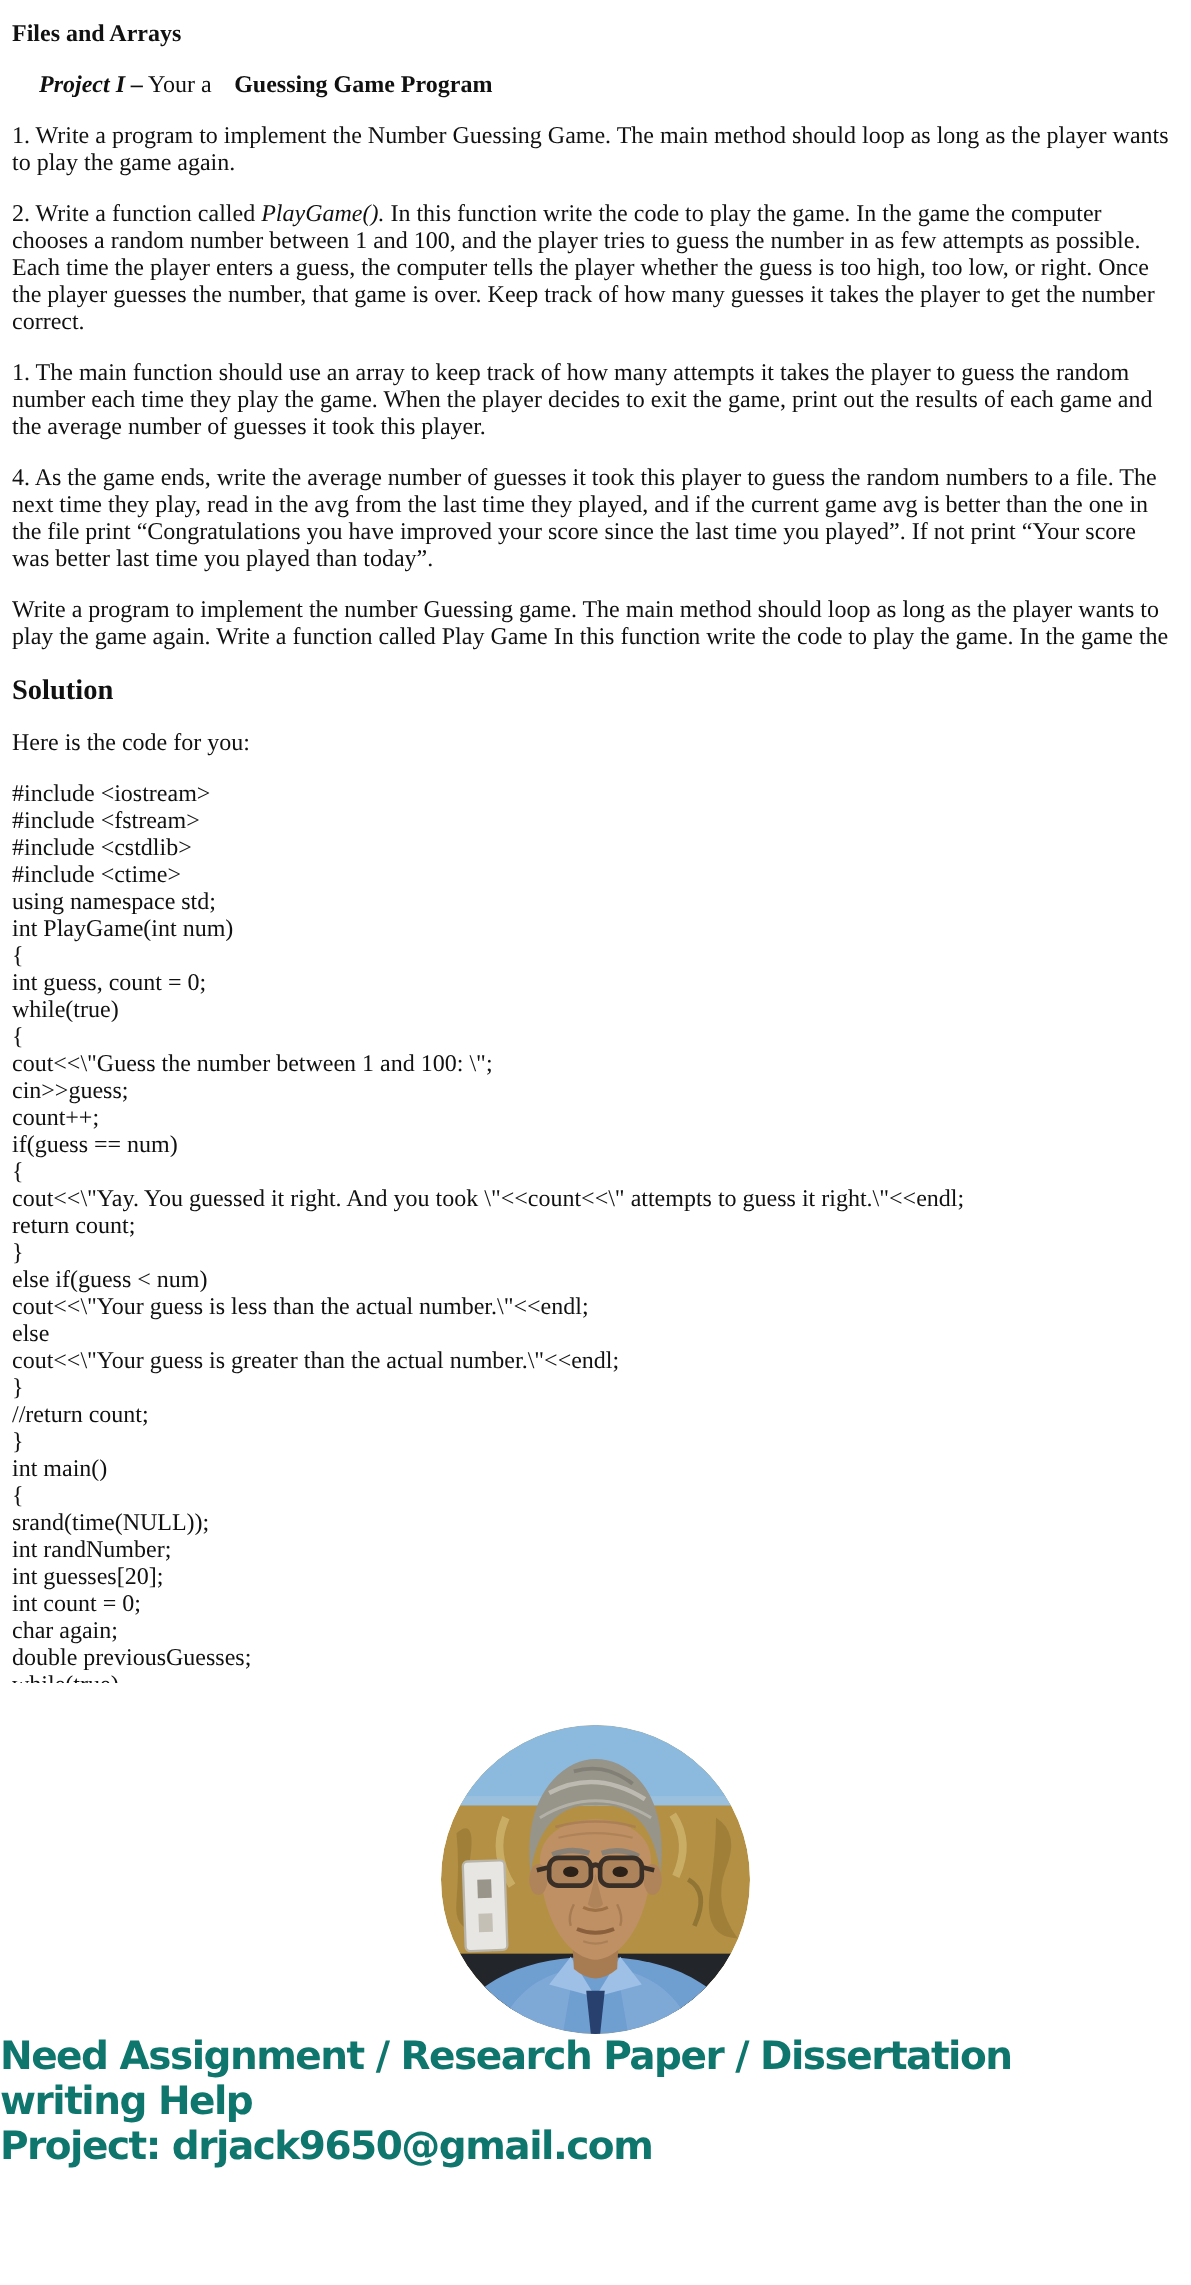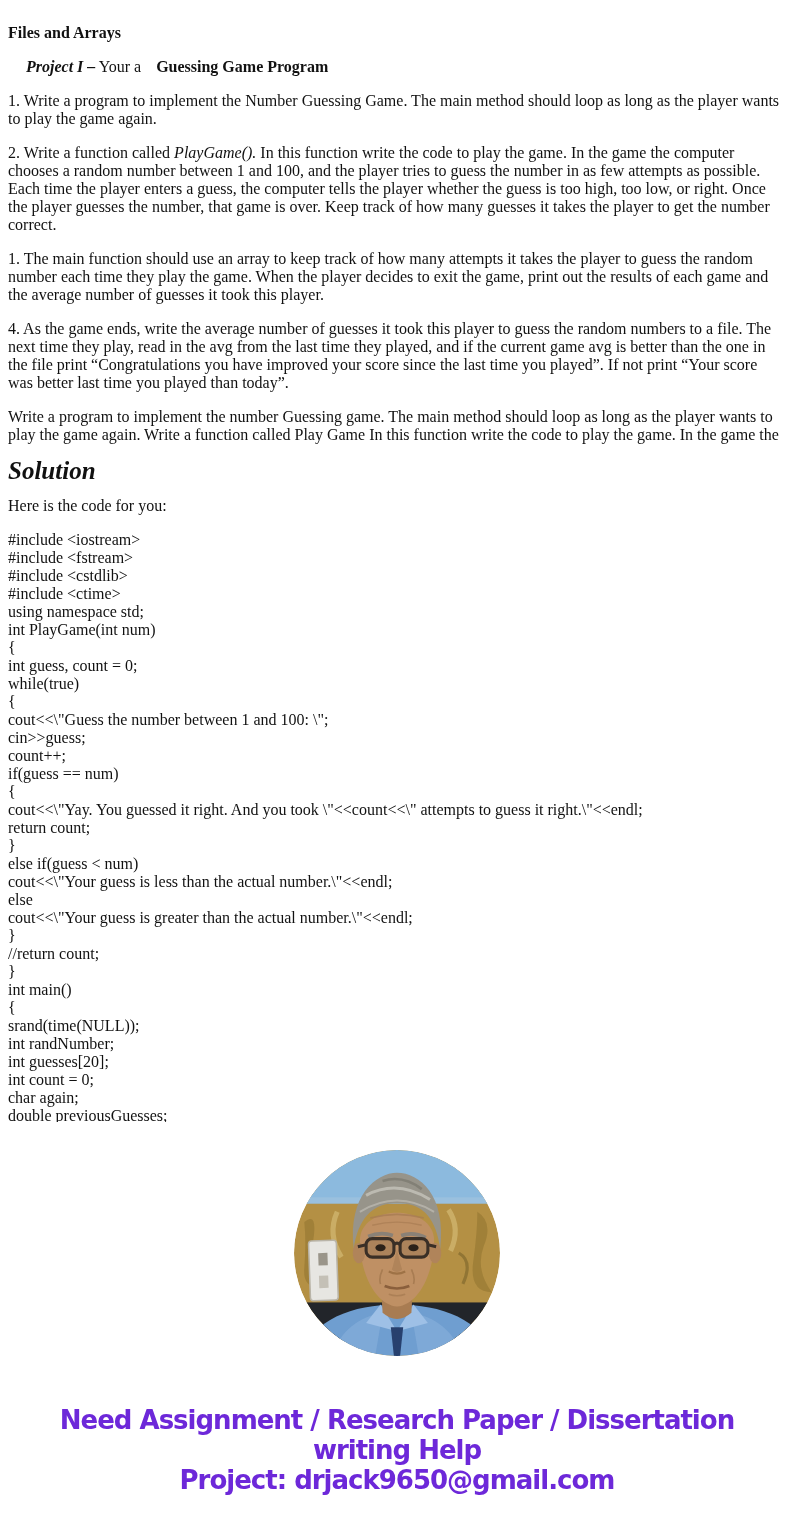--- a/index.html
+++ b/index.html
@@ -15,52 +15,50 @@
     color: #111111;
     overflow: hidden;
   }
   .doc {
     box-sizing: border-box;
     padding: 8px;
     height: 1122px;
     overflow: hidden;
   }
   .doc p { margin: 16px 0; }
-  .doc > p:first-child { margin-top: 16px; }
+  .doc > p:first-child { margin-top: 6px; }
   .b  { font-weight: bold; margin-left: 11px; }
   .bi { font-weight: bold; font-style: italic; margin-left: 18px; }
   .it { font-style: italic; }
   .solution-heading {
     font-weight: bold;
-    font-size: 25px;
+    font-size: 19px;
     line-height: 21px;
     margin: 20px 0 16px 0;
-    font-style: italic;
   }
   .code { white-space: normal; }
   .avatar-wrap {
     margin-top: 28px;
     display: flex;
     justify-content: center;
   }
   .avatar {
     width: 206px;
     height: 206px;
     border-radius: 50%;
     overflow: hidden;
   }
   .footer {
-    margin-top: 49px;
-    text-align: center;
+    text-align: left;
     font-family: "DejaVu Sans", "Liberation Sans", sans-serif;
     font-weight: bold;
     font-size: 26px;
     line-height: 30px;
     letter-spacing: -1px;
-    color: #6d28d9;
+    color: #0f766e;
   }
 </style>
 </head>
 <body>
 
 <div class="page">
 
   <div class="doc">
 
     <p class="b">Files and Arrays</p>

